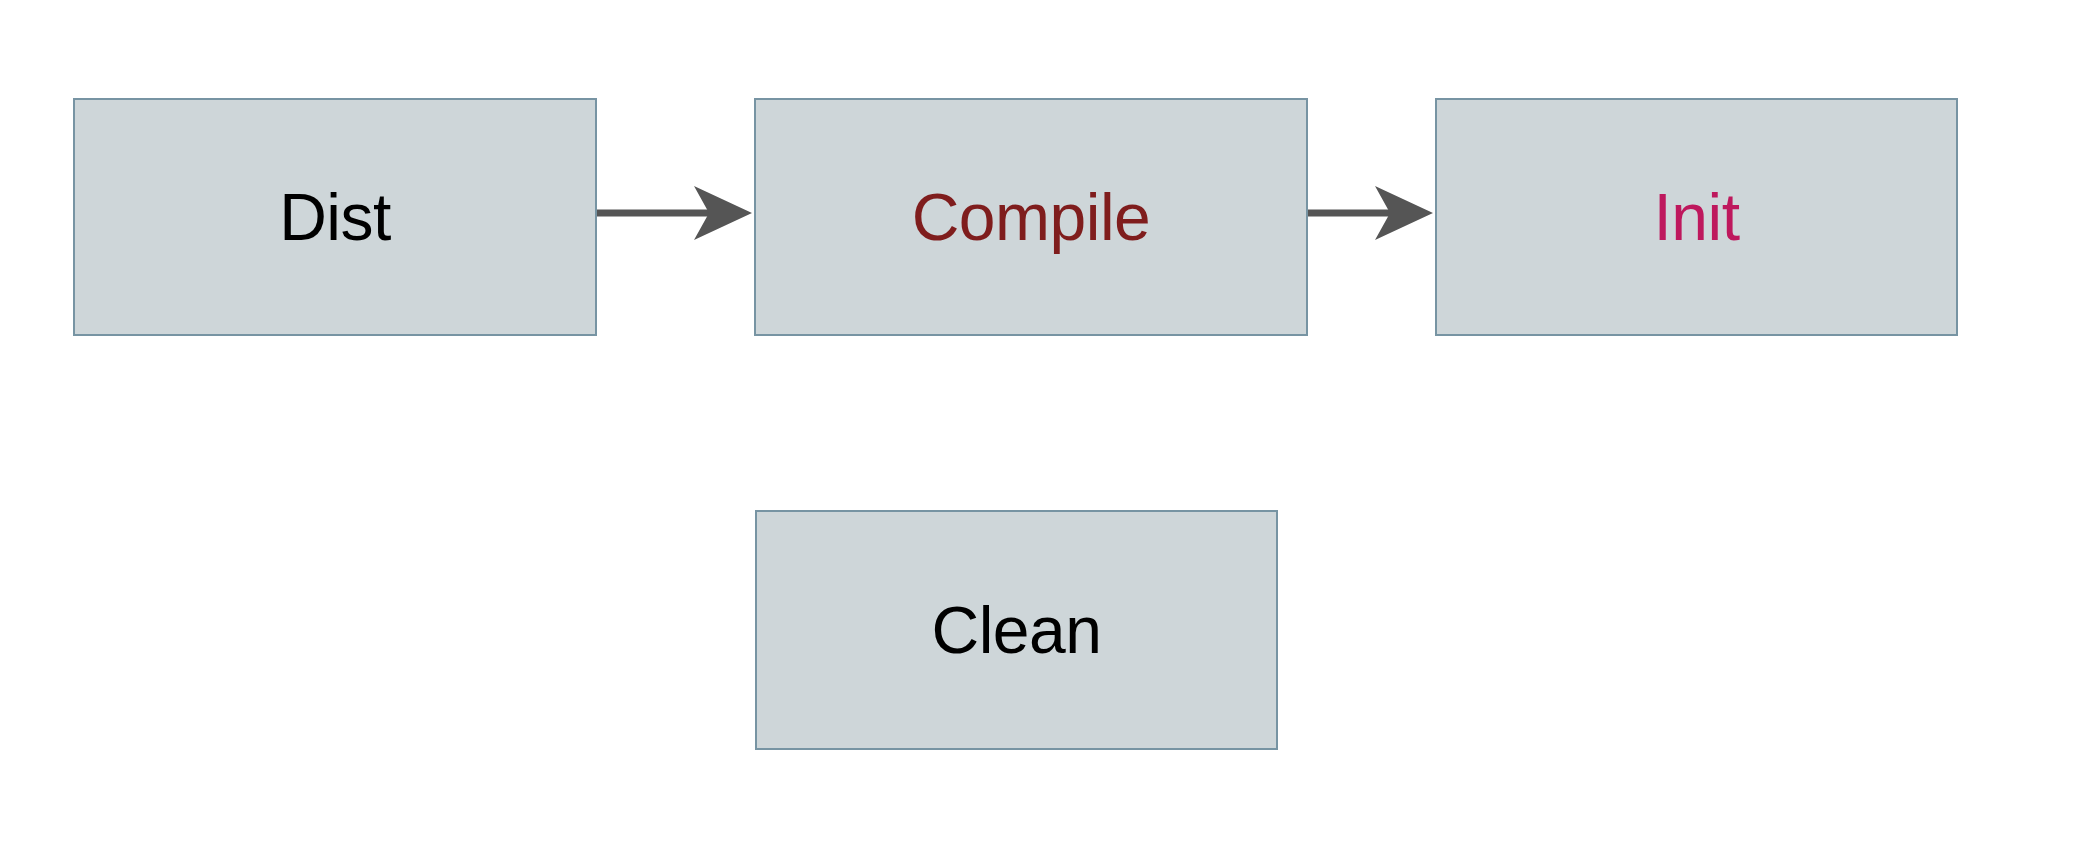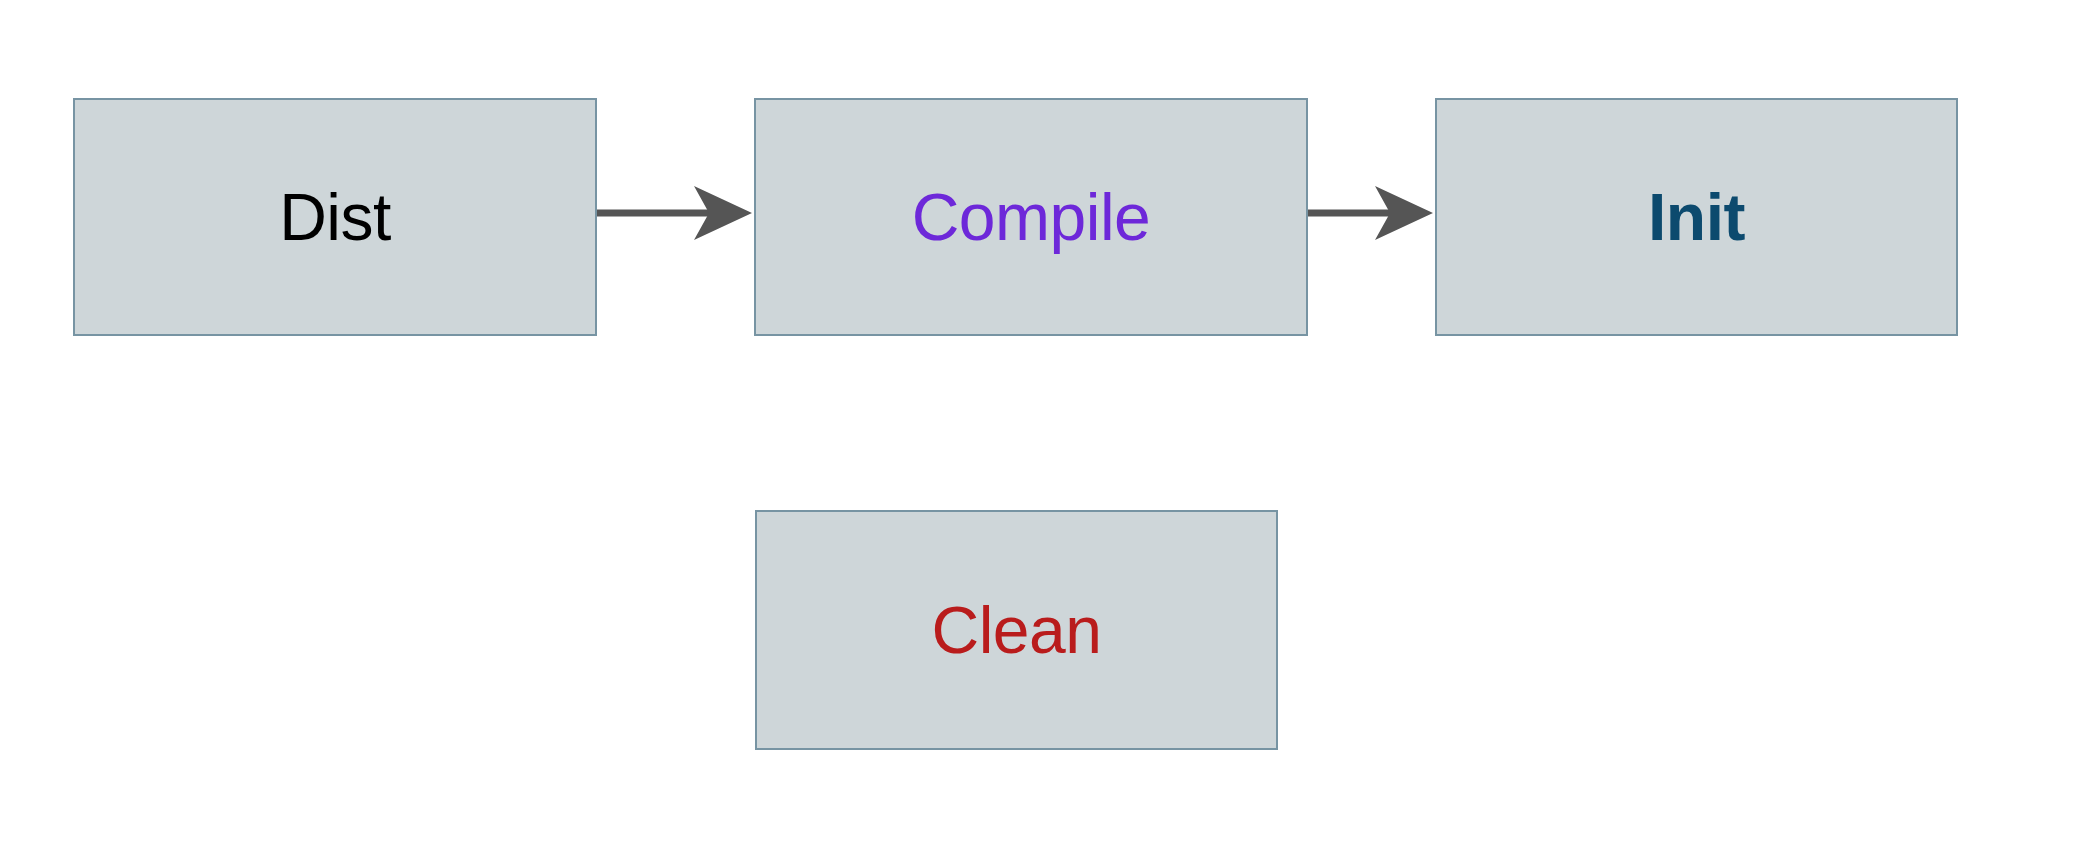--- a/index.html
+++ b/index.html
@@ -77,24 +77,24 @@
       <line class="edge-line" x1="1308" y1="213" x2="1407" y2="213" style="stroke: rgb(85, 85, 85);"></line>
       <path class="edge-head" d="M 1433 213 L 1375 240 L 1390 213 L 1375 186 Z" style="fill: rgb(85, 85, 85);"></path>
     </g>
   </svg>
 
   <div class="node" id="node-dist" style="left: 73px; top: 98px; width: 524px; height: 238px; background: rgb(206, 214, 217); border-color: rgb(119, 148, 163);">
     <span class="node-label" style="color: rgb(0, 0, 0);">Dist</span>
   </div>
 
   <div class="node" id="node-compile" style="left: 754px; top: 98px; width: 554px; height: 238px; background: rgb(206, 214, 217); border-color: rgb(119, 148, 163);">
-    <span class="node-label" style="color: #6d28d9;">Compile</span>
+    <span class="node-label" style="color: #7f1d1d;">Compile</span>
   </div>
 
   <div class="node" id="node-init" style="left: 1435px; top: 98px; width: 523px; height: 238px; background: rgb(206, 214, 217); border-color: rgb(119, 148, 163);">
-    <span class="node-label" style="color: #0c4a6e; font-weight: bold;">Init</span>
+    <span class="node-label" style="color: #be185d;">Init</span>
   </div>
 
   <div class="node" id="node-clean" style="left: 755px; top: 510px; width: 523px; height: 240px; background: rgb(206, 214, 217); border-color: rgb(119, 148, 163);">
-    <span class="node-label" style="color: #b91c1c;">Clean</span>
+    <span class="node-label" style="color: #000000;">Clean</span>
   </div>
 
 </div>
 
 </body></html>

